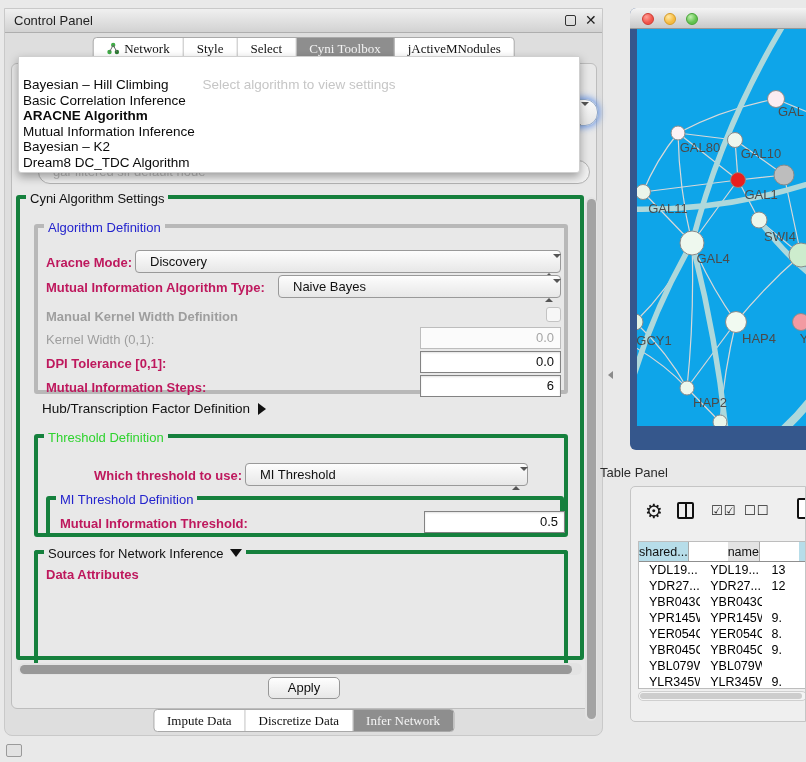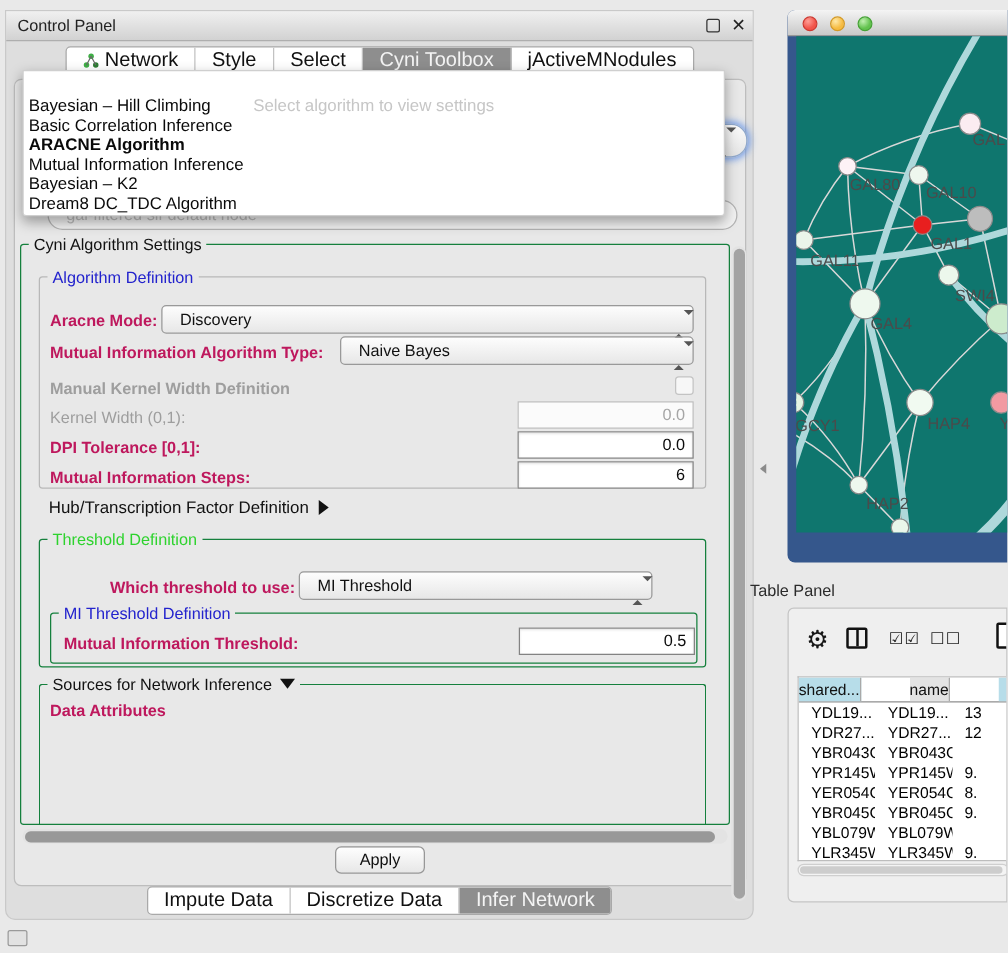--- a/index.html
+++ b/index.html
@@ -16,43 +16,43 @@
     background:linear-gradient(#f0f0f0,#d2d2d2); border-bottom:1px solid #aeaeae; }
   .cp-title { position:absolute; left:9px; top:4px; font-size:13px; color:#222; }
   .float-btn { position:absolute; left:560px; top:6px; width:11px; height:11px;
     border:1.5px solid #333; border-radius:2px; background:transparent; }
   .close-btn { position:absolute; left:580px; top:3px; font-size:14px; font-weight:bold; color:#222; }
   
   .seg-bar { position:absolute; left:50%; transform:translateX(-50%);
     display:inline-flex; background:#fff; border:1px solid #a9a9a9; border-radius:4px;
     height:23px; overflow:hidden; z-index:5; }
   .top-tabs { top:28px; }
-  .seg-bar .tab { display:flex; align-items:center; gap:5px; padding:0 13px; font-size:16px;
-    color:#111; border-right:1px solid #c2c2c2; cursor:default; white-space:nowrap; }
+  .seg-bar .tab { display:flex; align-items:center; gap:5px; padding:0 13px; font-size:13px;
+    color:#111; border-right:1px solid #c2c2c2; cursor:default; white-space:nowrap;font-family:Liberation Serif, serif; }
   .seg-bar .tab:last-child { border-right:none; }
   .seg-bar .tab.sel { background:#8e8e8e; color:#f4f4f4; }
   
   .cp-body { position:absolute; left:6px; top:54px; width:586px; height:646px;
     background:#e8e8e8; border:1px solid #bdbdbd; border-radius:6px; }
   
   .algo-overlay { position:absolute; left:18px; top:56px; width:562px; height:117px;
     background:#fff; border:1px solid #cfcfcf; border-radius:0 0 3px 3px;
     box-shadow:0 4px 10px rgba(0,0,0,.35); z-index:50; }
   .algo-placeholder { text-align:center; color:#c6c6c6; font-size:13.5px; padding-top:20px; height:20px; }
   .algo-item { font-size:13.5px; line-height:15.5px; padding-left:4px; color:#0a0a0a; }
   .algo-item.bold { font-weight:bold; }
   
   .focus-combo { position:absolute; left:520px; top:99px; width:78px; height:27px;
     background:linear-gradient(#fbfbfb,#e4e4e4); border:1px solid #8fa8cc; border-radius:13px;
     box-shadow:0 0 6px 2px rgba(90,140,230,.8); z-index:40; }
   .gal-combo { position:absolute; left:38px; top:160px; width:552px; height:24px;
     background:#f1f1f1; border:1px solid #b3b3b3; border-radius:12px; z-index:40;
     color:#bcbcbc; font-size:13px; line-height:22px; padding-left:14px; }
   
-  .grp { position:absolute; border:1px solid #15803d; border-radius:3px; }
+  .grp { position:absolute; border:4px solid #15803d; border-radius:3px; }
   .grp-title { position:absolute; top:-8px; left:6px; background:#e8e8e8; padding:0 4px;
     font-size:13px; white-space:nowrap; }
   .t-black { color:#111; } .t-blue { color:#2323cd; } .t-green { color:#2ed32e; }
   .lbl { position:absolute; font-size:13px; font-weight:bold; color:#be185d; white-space:nowrap; }
   .lbl.dis { color:#9e9e9e; }
   .combo { position:absolute; height:23px; background:linear-gradient(#fdfdfd,#e7e7e7);
     border:1px solid #999; border-radius:4px; font-size:13px; line-height:21px; padding-left:14px; color:#111; }
   .combo .steppers { position:absolute; right:7px; top:4px; width:8px; }
   .stp-up { width:0; height:0; border-left:4px solid transparent; border-right:4px solid transparent;
     border-bottom:4.5px solid #555; margin-bottom:3px; }
@@ -86,21 +86,21 @@
     border-top:4px solid transparent; border-bottom:4px solid transparent; border-right:5px solid #8b8b8b; }
   
   .net-window { position:absolute; left:630px; top:8px; width:176px; height:442px;
     border-radius:6px 0 0 6px; overflow:hidden; background:#35578c; }
   .net-titlebar { position:absolute; left:0; top:0; width:100%; height:21px;
     background:linear-gradient(#f4f4f4,#c9c9c9); border-bottom:1px solid #979797; }
   .light { position:absolute; top:4.5px; width:12px; height:12px; border-radius:50%; }
   .light.red { left:12px; background:radial-gradient(circle at 35% 30%, #ff9f97, #f1544a 60%); border:1px solid #ce3a32; }
   .light.yellow { left:34px; background:radial-gradient(circle at 35% 30%, #ffe9a8, #f6bb40 60%); border:1px solid #d49a27; }
   .light.green { left:56px; background:radial-gradient(circle at 35% 30%, #c0f0b0, #62c24e 60%); border:1px solid #46a336; }
-  .net-canvas { position:absolute; left:7px; top:21px; width:169px; height:397px; background:#0f766e; }
+  .net-canvas { position:absolute; left:7px; top:21px; width:169px; height:397px; background:#0ea5e9; }
   .net-canvas svg { display:block; }
   
   .tp-label { position:absolute; left:600px; top:465px; font-size:13px; color:#2b2b2b; }
   .table-panel { position:absolute; left:630px; top:486px; width:176px; height:236px;
     background:#efefef; border:1px solid #c5c5c5; border-radius:5px 0 0 5px; overflow:hidden; }
   .tp-toolbar { position:absolute; left:0; top:0; width:100%; height:52px; }
   .gear-ic { position:absolute; left:14px; top:12px; font-size:20px; color:#161616; }
   .colsplit-ic { position:absolute; left:46px; top:15px; width:17px; height:17px; border:2px solid #111; border-radius:2px; }
   .colsplit-ic::after { content:""; position:absolute; left:5.5px; top:0; width:2px; height:13px; background:#111; }
   .cb-ic { position:absolute; top:16px; font-size:13px; color:#222; letter-spacing:1px; }

